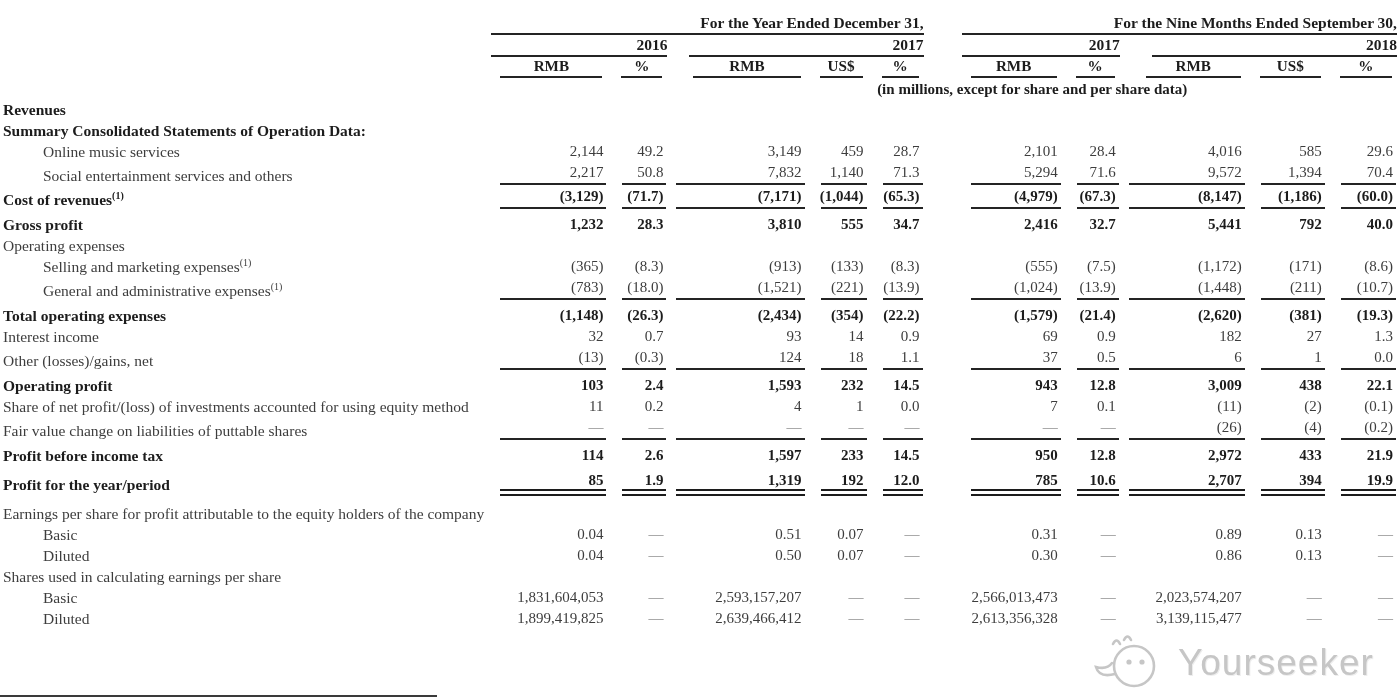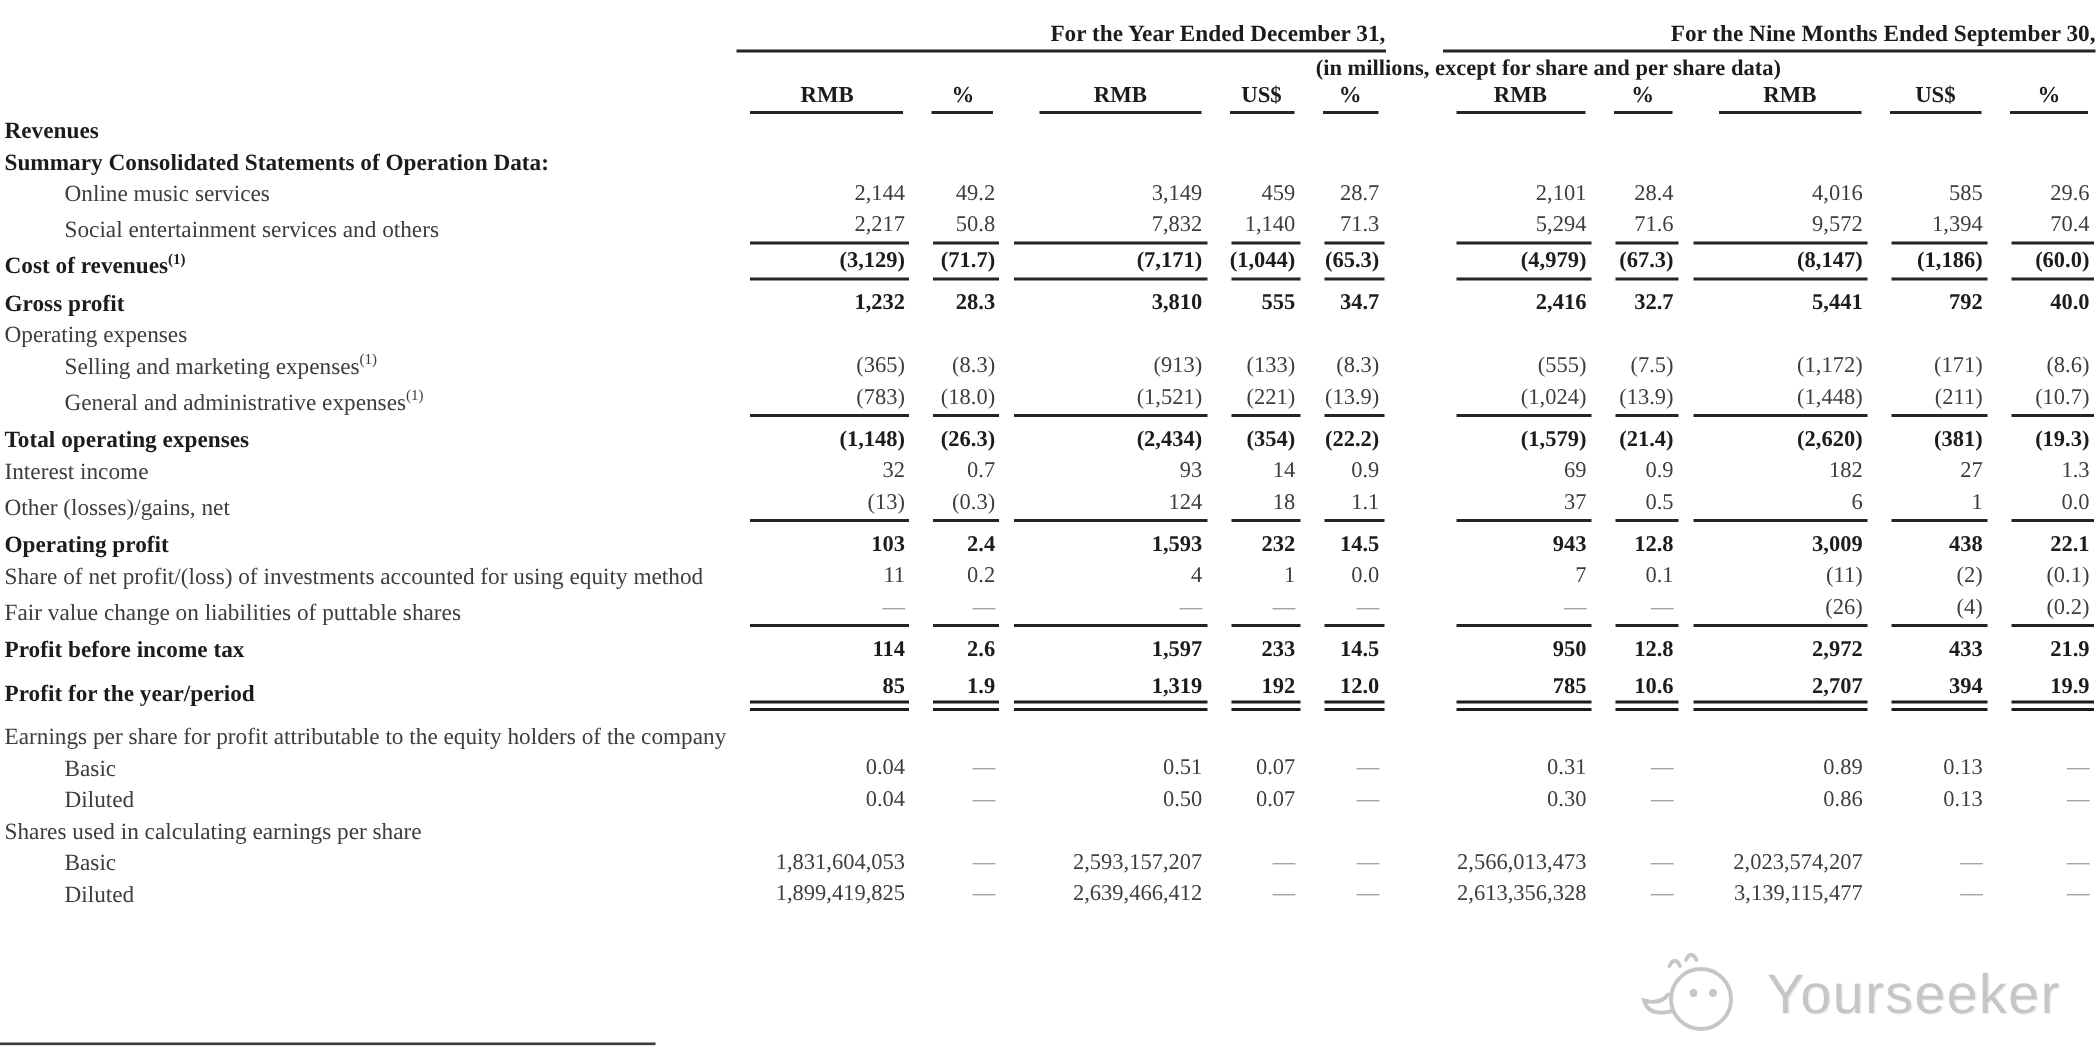--- a/index.html
+++ b/index.html
@@ -71,57 +71,73 @@
         <td colspan="5" class="toppad">
           <div class="grule">For the Year Ended December 31,</div>
         </td>
         <td class="gapcol toppad"></td>
         <td colspan="5" class="toppad">
           <div class="grule">For the Nine Months Ended September 30,</div>
         </td>
       </tr>
       <tr>
         <td></td>
+        <td colspan="2">
+            <div class="grule">2016</div>
+          </td>
+        <td colspan="3">
+            <div class="grule y-shift">2017</div>
+          </td>
+        <td class="gapcol"></td>
+        <td colspan="2">
+            <div class="grule">2017</div>
+          </td>
+        <td colspan="3">
+            <div class="grule y-shift2">2018</div>
+          </td>
+      </tr>
+      <tr>
+        <td></td>
+        <td>
+            <div class="crule w1">RMB</div>
+          </td>
+        <td>
+            <div class="crule">%</div>
+          </td>
+        <td>
+            <div class="crule w">RMB</div>
+          </td>
+        <td>
+            <div class="crule">US$</div>
+          </td>
+        <td>
+            <div class="crule">%</div>
+          </td>
+        <td class="gapcol"></td>
+        <td>
+            <div class="crule w1">RMB</div>
+          </td>
+        <td>
+            <div class="crule">%</div>
+          </td>
+        <td>
+            <div class="crule w">RMB</div>
+          </td>
+        <td>
+            <div class="crule">US$</div>
+          </td>
+        <td>
+            <div class="crule">%</div>
+          </td>
+      </tr>
+      <tr>
+        <td></td>
           <td></td>
           <td></td>
         <td colspan="9" class="units">(in millions, except for share and per share data)</td>
-      </tr>
-      <tr>
-        <td></td>
-        <td>
-            <div class="crule w1">RMB</div>
-          </td>
-        <td>
-            <div class="crule">%</div>
-          </td>
-        <td>
-            <div class="crule w">RMB</div>
-          </td>
-        <td>
-            <div class="crule">US$</div>
-          </td>
-        <td>
-            <div class="crule">%</div>
-          </td>
-        <td class="gapcol"></td>
-        <td>
-            <div class="crule w1">RMB</div>
-          </td>
-        <td>
-            <div class="crule">%</div>
-          </td>
-        <td>
-            <div class="crule w">RMB</div>
-          </td>
-        <td>
-            <div class="crule">US$</div>
-          </td>
-        <td>
-            <div class="crule">%</div>
-          </td>
       </tr>
     </thead>
     <tbody id="tbody">
         <tr class="bold">
           <td class="lbl"><span>Revenues</span></td>
           <td class="num"></td>
           <td class="num nar"></td>
           <td class="num"></td>
           <td class="num nar"></td>
           <td class="num nar"></td>

